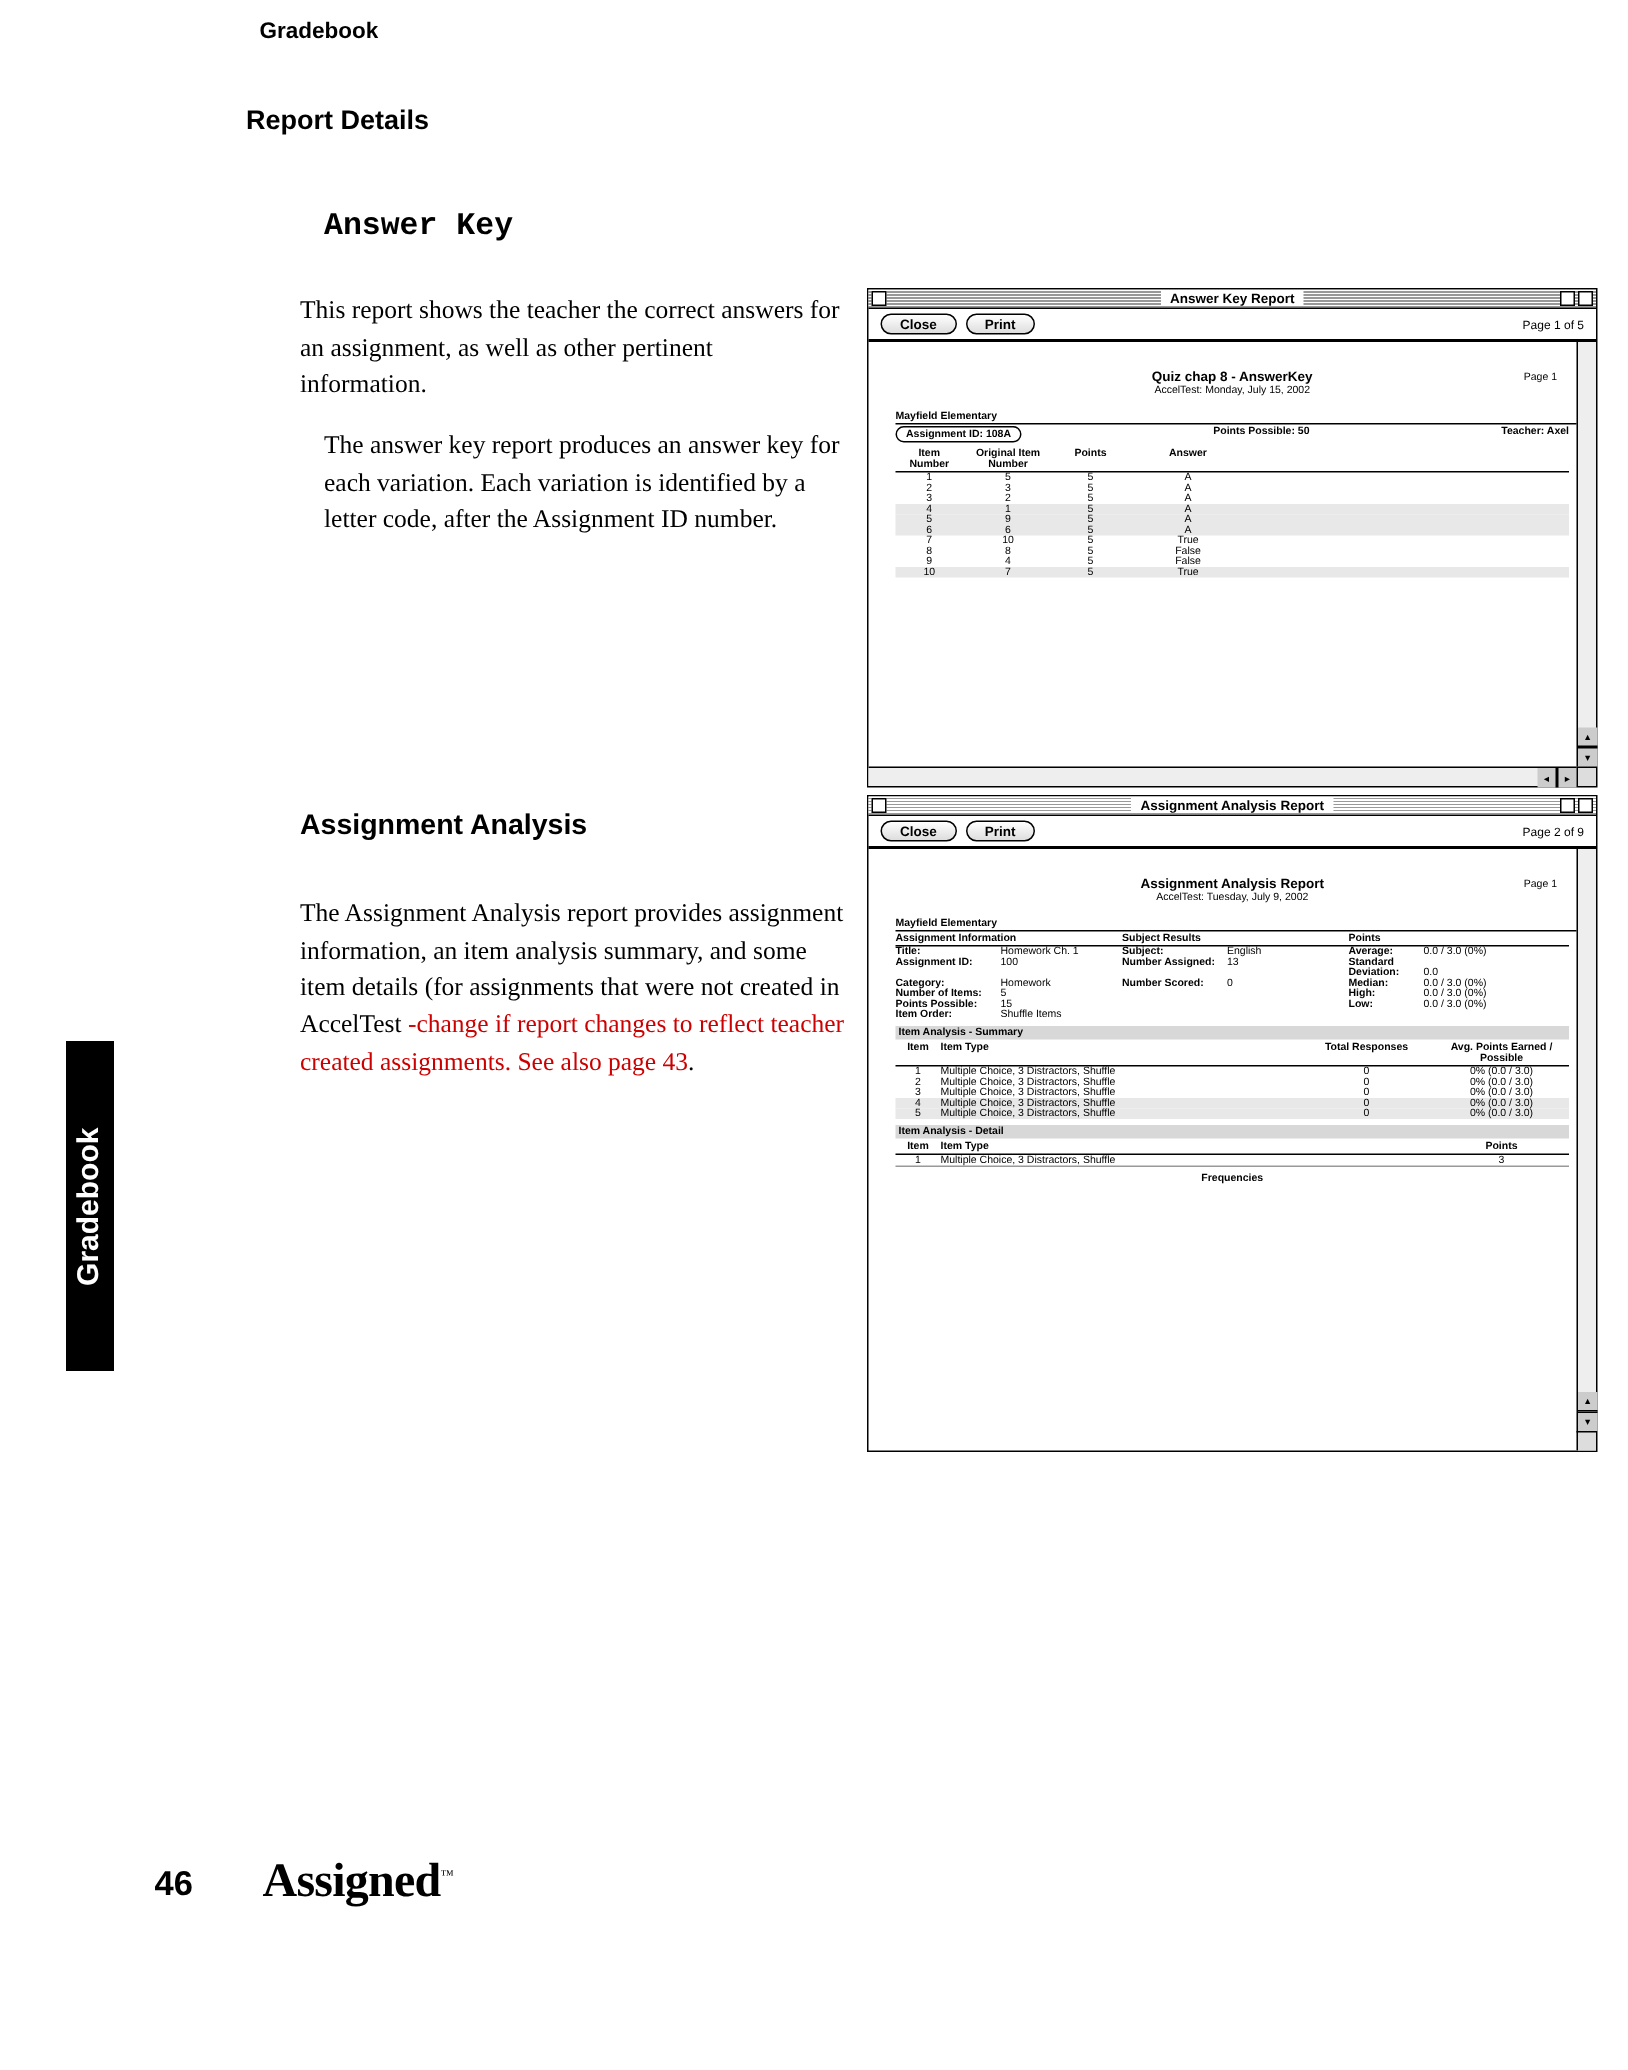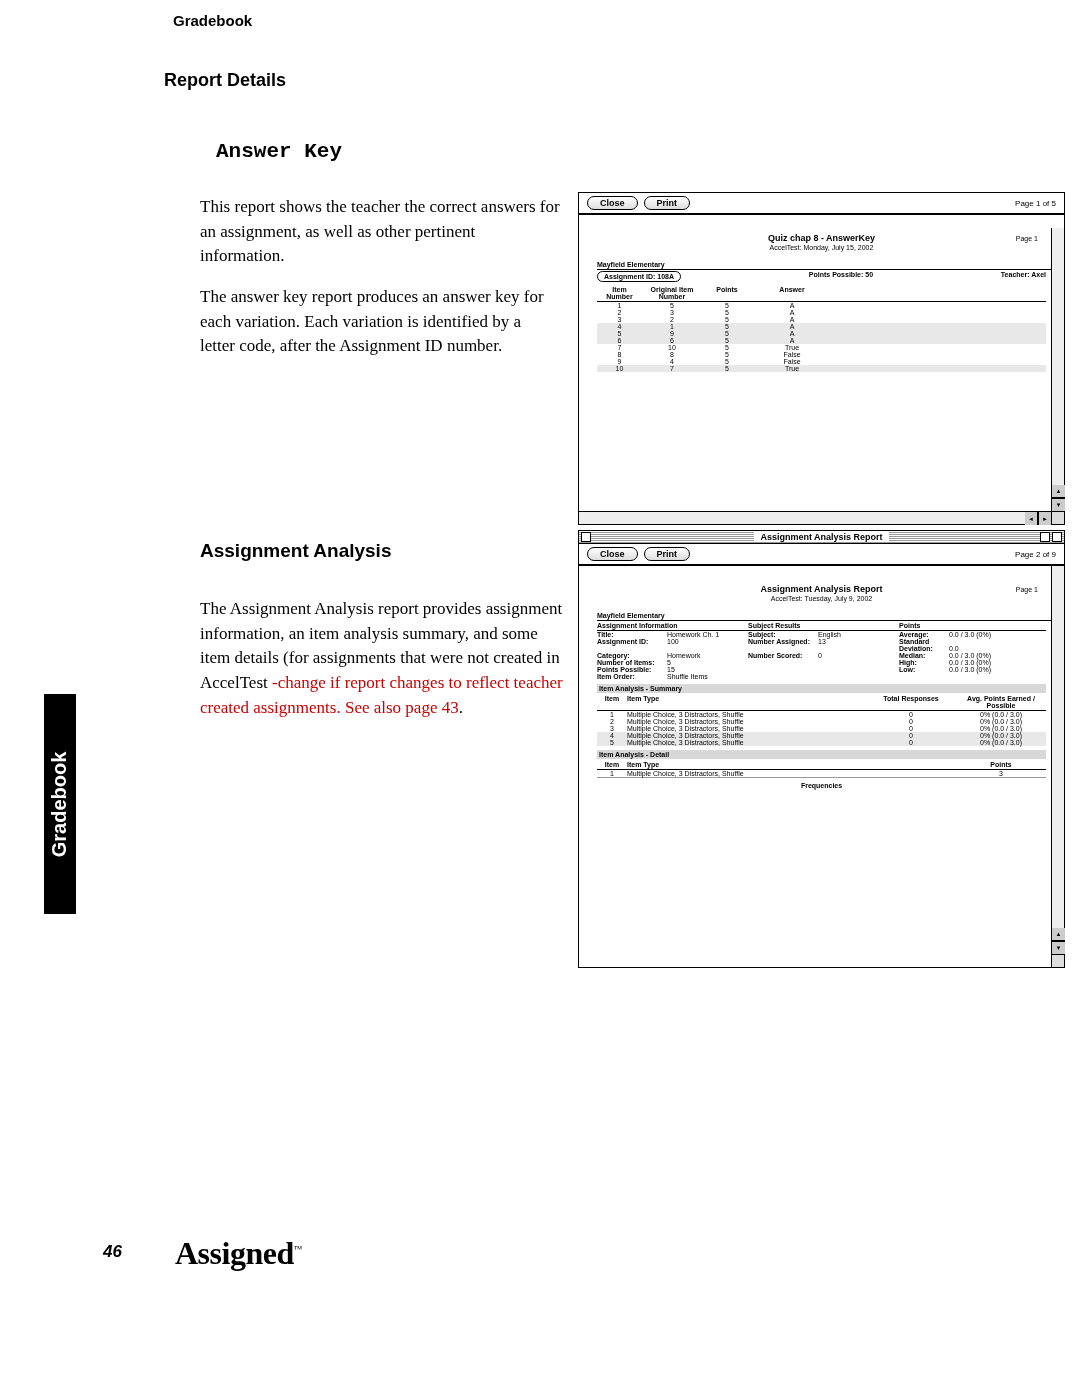--- a/index.html
+++ b/index.html
@@ -4,30 +4,30 @@
 <style>
   * { margin: 0; padding: 0; box-sizing: border-box; }
   body { background: #fff; width: 1085px; height: 1380px; font-family: Georgia, 'Times New Roman', serif; color: #000; position: relative; }
 
   .header { position: absolute; left: 173px; top: 12px; font-family: Arial, Helvetica, sans-serif; font-weight: bold; font-size: 15px; }
 
   .section-title { position: absolute; left: 164px; top: 70px; font-family: Arial, Helvetica, sans-serif; font-weight: bold; font-size: 18px; }
 
   .sub1 { position: absolute; left: 200px; top: 140px; font-family: Liberation Mono, monospace; font-weight: bold; font-size: 21px; margin-left: 16px; }
   .para1 { position: absolute; left: 200px; top: 195px; width: 360px; font-size: 17px; line-height: 1.45; }
-  .para2 { position: absolute; left: 200px; top: 285px; width: 360px; font-size: 17px; line-height: 1.45; }
+  .para2 { position: absolute; left: 216px; top: 285px; width: 360px; font-size: 17px; line-height: 1.45; }
 
   .sub2 { position: absolute; left: 200px; top: 540px; font-family: Arial, Helvetica, sans-serif; font-weight: bold; font-size: 19px; }
   .para3 { position: absolute; left: 200px; top: 597px; width: 370px; font-size: 17px; line-height: 1.45; }
   .para3 .red { color: #c00; }
 
   .tab { position: absolute; left: 44px; top: 694px; width: 32px; height: 220px; background: #000; display: flex; align-items: center; justify-content: center; }
   .tab span { color: #fff; font-family: Arial, Helvetica, sans-serif; font-weight: bold; font-size: 20px; transform: rotate(-90deg); white-space: nowrap; }
 
-  .pageno { position: absolute; left: 103px; top: 1242px; font-family: Arial, Helvetica, sans-serif; font-weight: bold; font-style: italic; font-size: 17px; }
+  .pageno { position: absolute; left: 103px; top: 1242px; font-family: Arial, Helvetica, sans-serif; font-weight: bold; font-size: 23px; }
   .brand { position: absolute; left: 175px; top: 1235px; font-family: Georgia, 'Times New Roman', serif; font-weight: bold; font-size: 32px; letter-spacing: -0.5px; }
   .brand .tm { font-size: 9px; vertical-align: super; font-weight: normal; }
 
   
   .win { position: absolute; border: 1px solid #000; background: #fff; font-family: Arial, Helvetica, sans-serif; font-size: 8px; }
   .win1 { left: 578px; top: 192px; width: 487px; height: 333px; }
   .win-titlebar { height: 13px; background: repeating-linear-gradient(0deg, #999 0, #999 1px, #fff 1px, #fff 2px); border-bottom: 1px solid #000; display: flex; align-items: center; justify-content: center; position: relative; }
   .win-titlebar .sq { position: absolute; width: 10px; height: 10px; background: #fff; border: 1px solid #000; }
   .win-titlebar .sq.l { left: 2px; }
   .win-titlebar .sq.r1 { right: 14px; }
@@ -106,20 +106,26 @@
 </p>
 
 <div class="tab">
     <span>Gradebook</span>
   </div>
 
 <div class="pageno">46</div>
 <div class="brand"><span>Assigned</span><span class="tm">™</span></div>
 
 <div class="win win1">
+  <div class="win-titlebar">
+    <div class="sq l"></div>
+    <div class="wt">Answer Key Report</div>
+    <div class="sq r1"></div>
+    <div class="sq r2"></div>
+  </div>
   <div class="win-toolbar">
     <button class="mac-btn">Close</button>
     <button class="mac-btn">Print</button>
     <div class="toolbar-page">Page 1 of 5</div>
   </div>
   <div class="win-body">
     <div class="rpt-pageno">Page 1</div>
     <div class="rpt-title">Quiz chap 8 - AnswerKey</div>
     <div class="rpt-sub">AccelTest: Monday, July 15, 2002</div>
     <div class="rpt-school">Mayfield Elementary</div>

